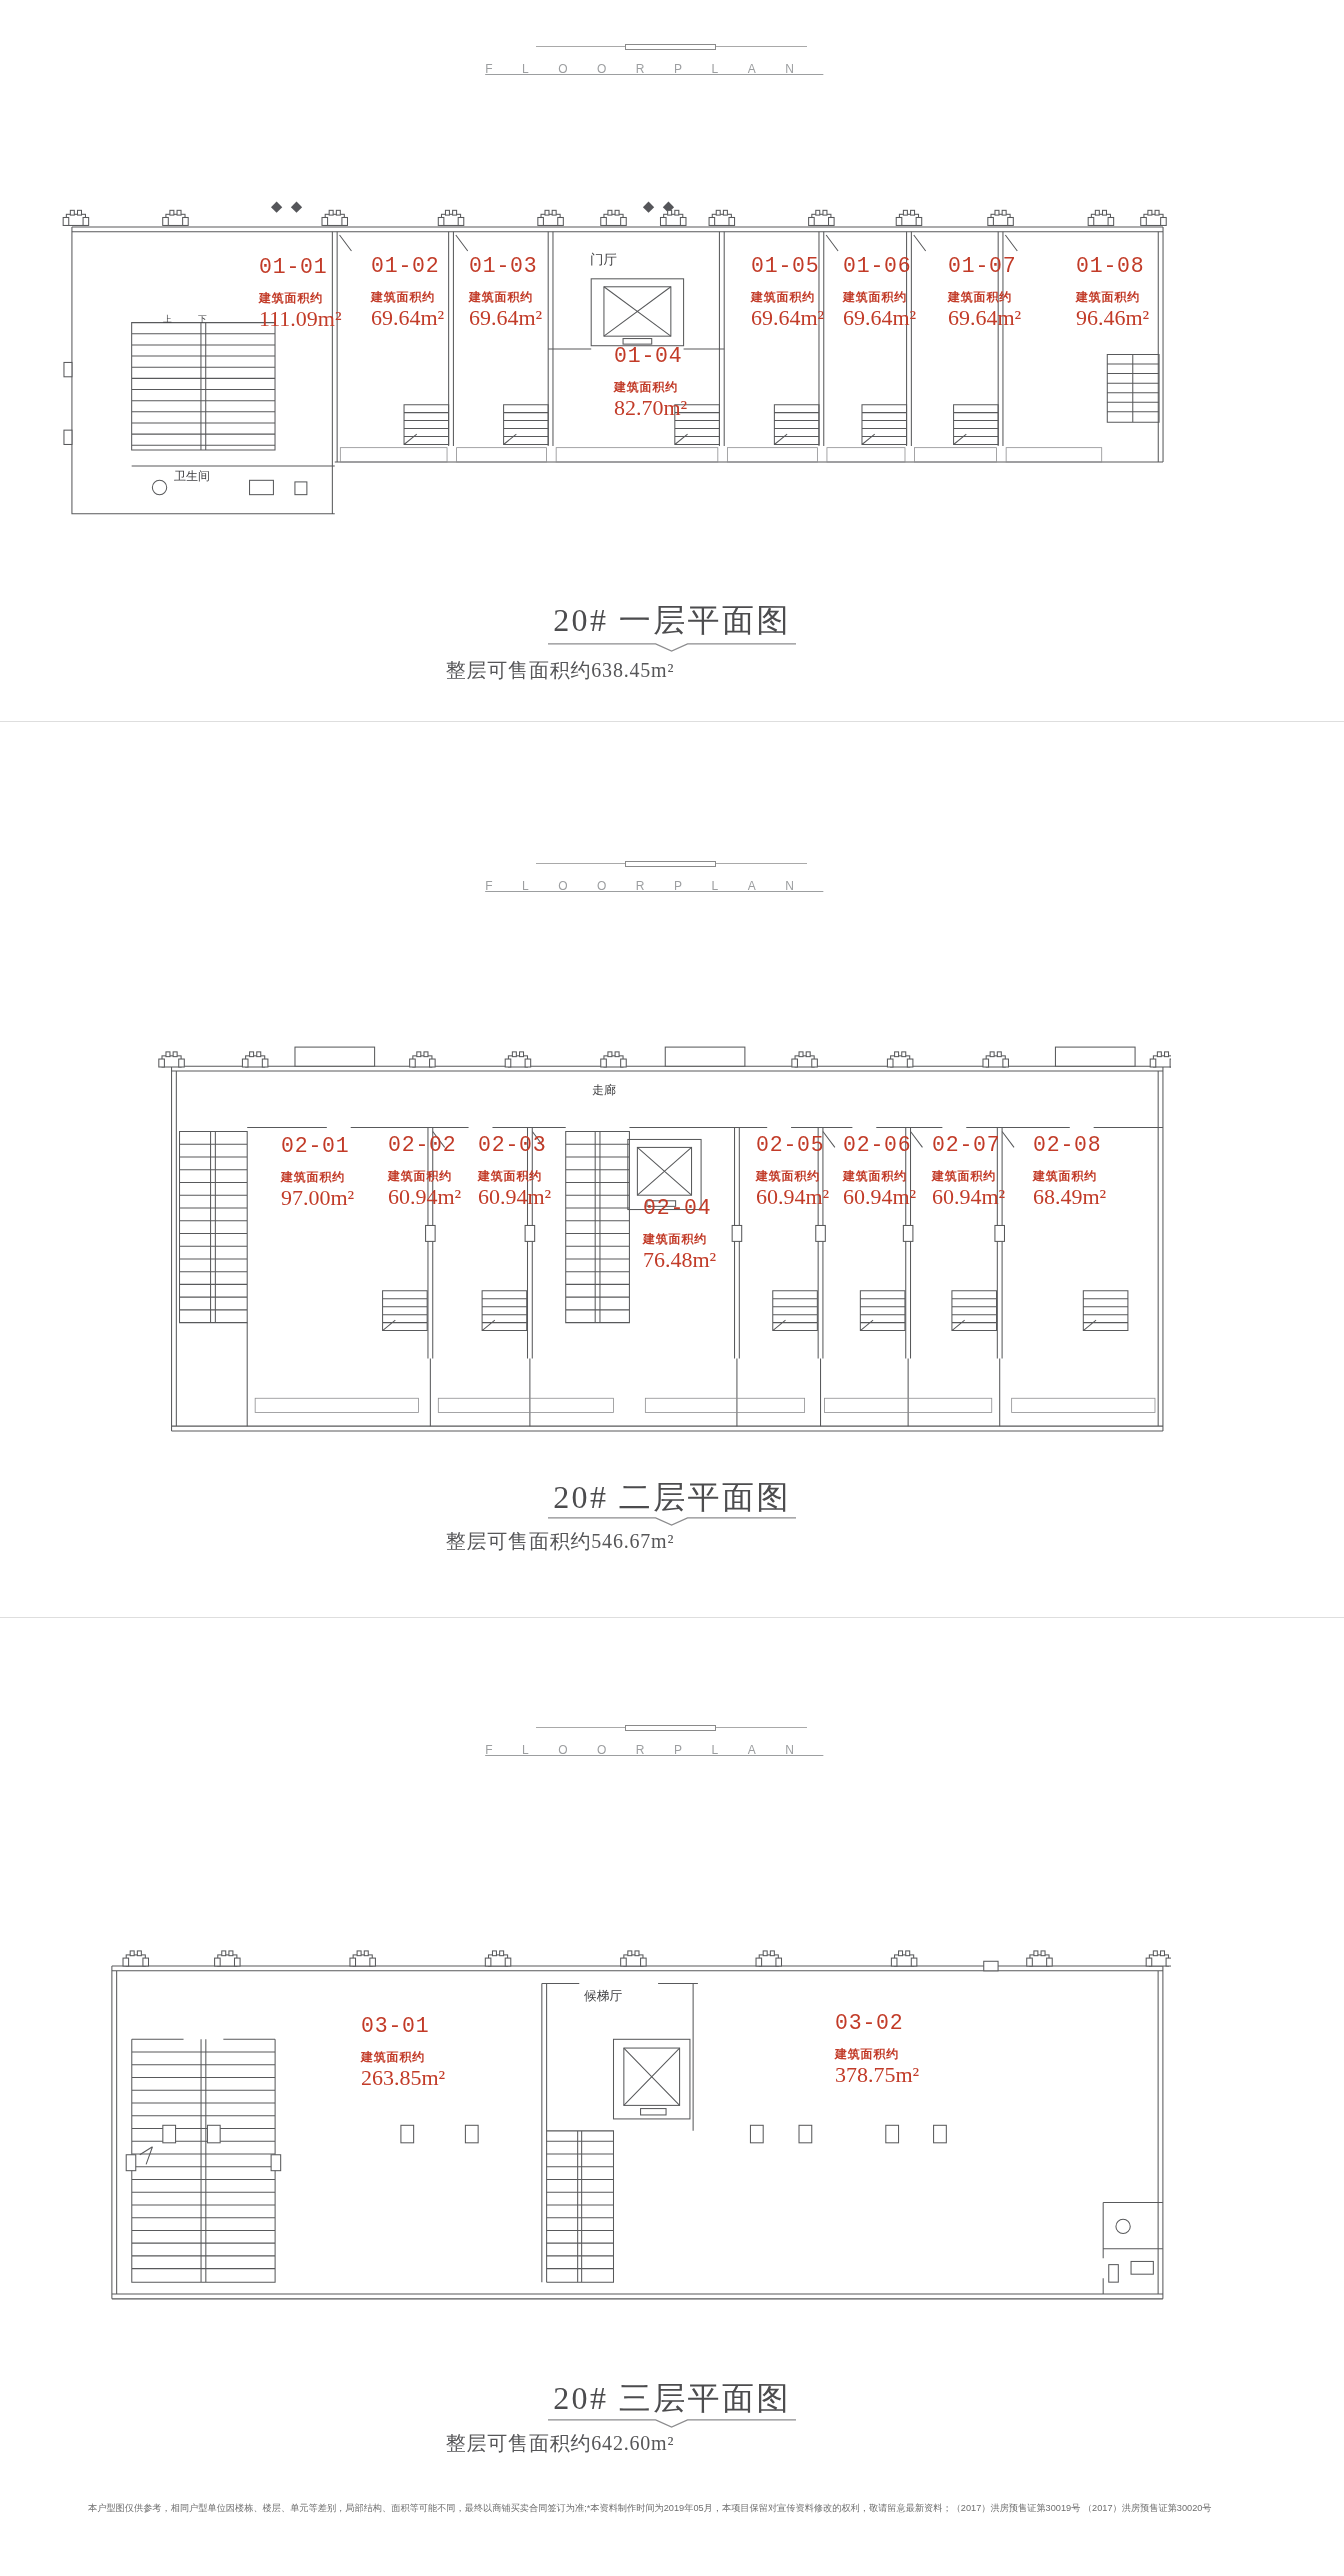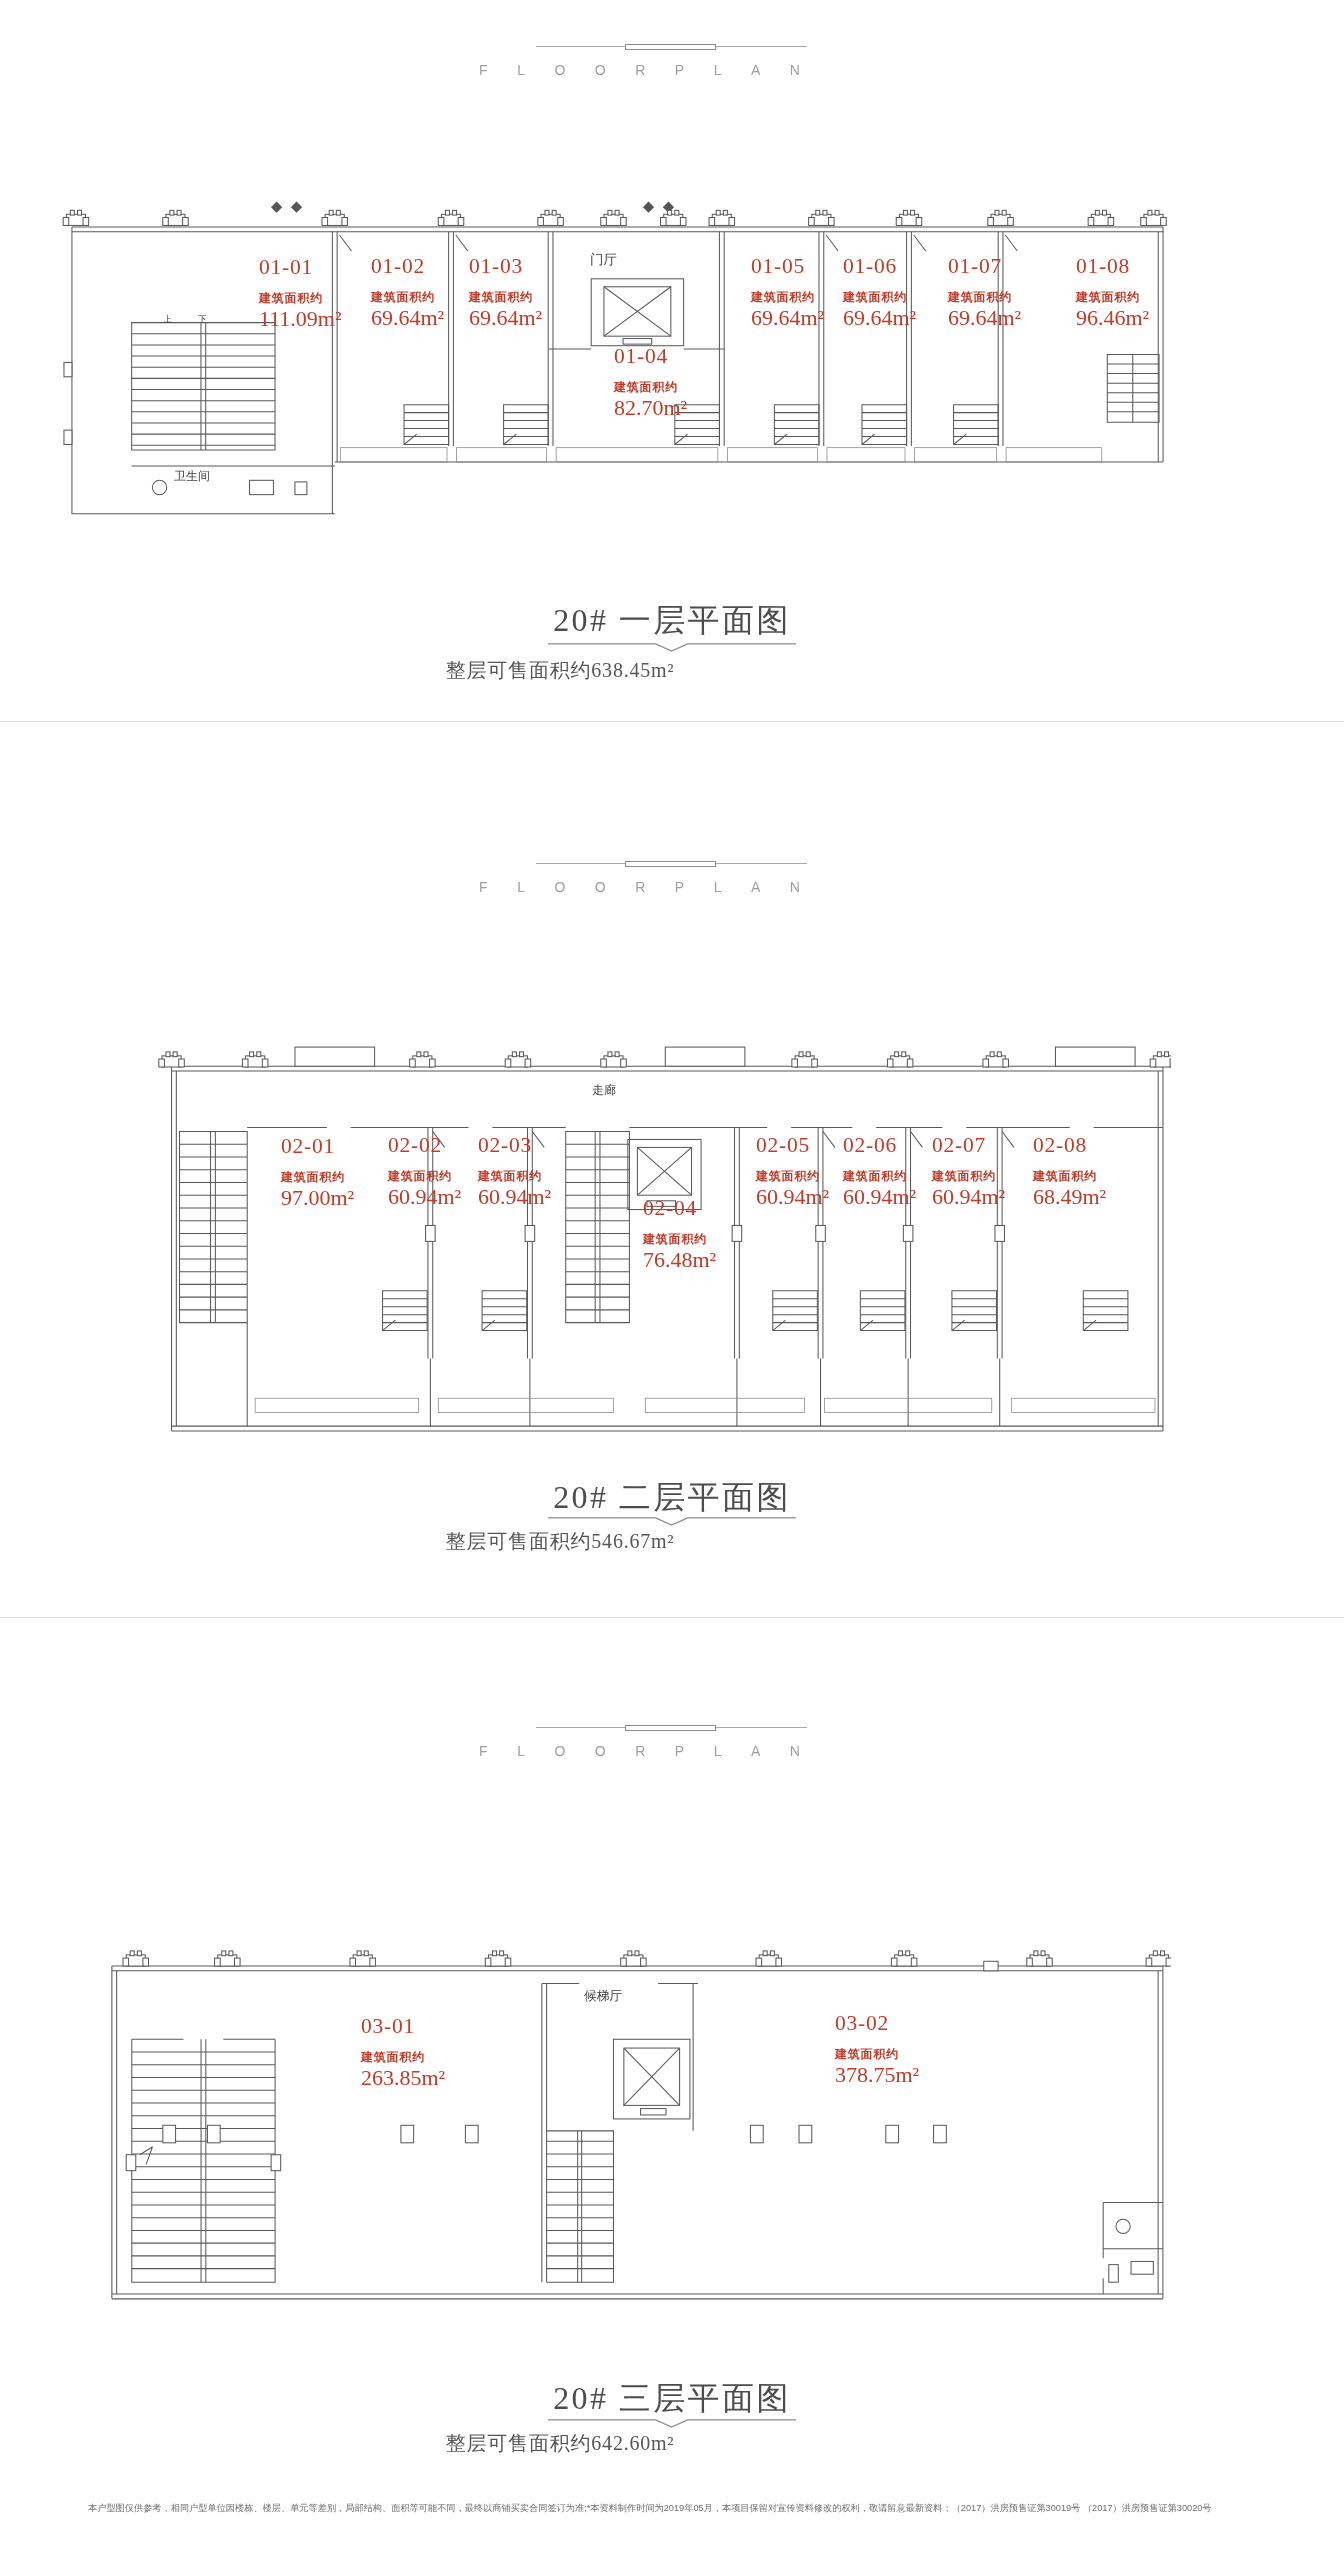--- a/index.html
+++ b/index.html
@@ -12,32 +12,32 @@
   *{margin:0;padding:0;box-sizing:border-box;}
   body{background:#fff;font-family:"Liberation Serif","DejaVu Serif",serif;}
   .page{position:relative;width:1344px;height:2576px;background:#fff;overflow:hidden;}
 
   .divider{position:absolute;left:0;width:1344px;height:0.8px;background:#dedede;}
 
   
   .deco-line{position:absolute;left:536px;width:271px;height:0;border-top:0.8px solid #a9a9a9;}
   .deco-box{position:absolute;left:89px;top:-3.2px;width:91px;height:6.4px;background:#fff;border:0.8px solid #8a8a8a;display:block;}
   .deco-word{position:absolute;left:0;width:1279px;text-align:center;font-family:"Liberation Sans","DejaVu Sans",sans-serif;
-             font-size:14px;color:var(--muted);letter-spacing:29.5px;padding-left:29.5px;}
+             font-size:12px;color:var(--muted);letter-spacing:29.5px;padding-left:29.5px;text-decoration:underline;}
 
   
   svg.plan{position:absolute;}
   .w{stroke:var(--line);fill:none;stroke-width:1.3px;}
   .wf{fill:#fff;stroke:var(--line);stroke-width:1.3px;}
   .lt{stroke:#8e8e90;fill:none;stroke-width:1px;}
   .dk{fill:#55565a;stroke:none;}
 
   
   .unit{position:absolute;color:var(--red);line-height:1;}
-  .u-no{font-size:21.5px;letter-spacing:0.8px;}
+  .u-no{font-size:21.5px;letter-spacing:0.8px;font-family:Liberation Mono, monospace;}
   .u-desc{font-size:12px;font-weight:700;margin-top:13px;letter-spacing:0.8px;}
   .u-area{font-size:22px;margin-top:4.8px;}
 
   
   .room{position:absolute;color:#3e3e40;line-height:1;}
 
   
   .t-main{position:absolute;left:0;width:1344px;text-align:center;color:var(--ink);font-size:32px;letter-spacing:2.4px;}
   .t-rule{position:absolute;left:548px;width:248px;height:9.6px;}
   .t-sub{position:absolute;left:0;width:1120px;text-align:center;color:#565658;font-size:20px;letter-spacing:0.8px;}

